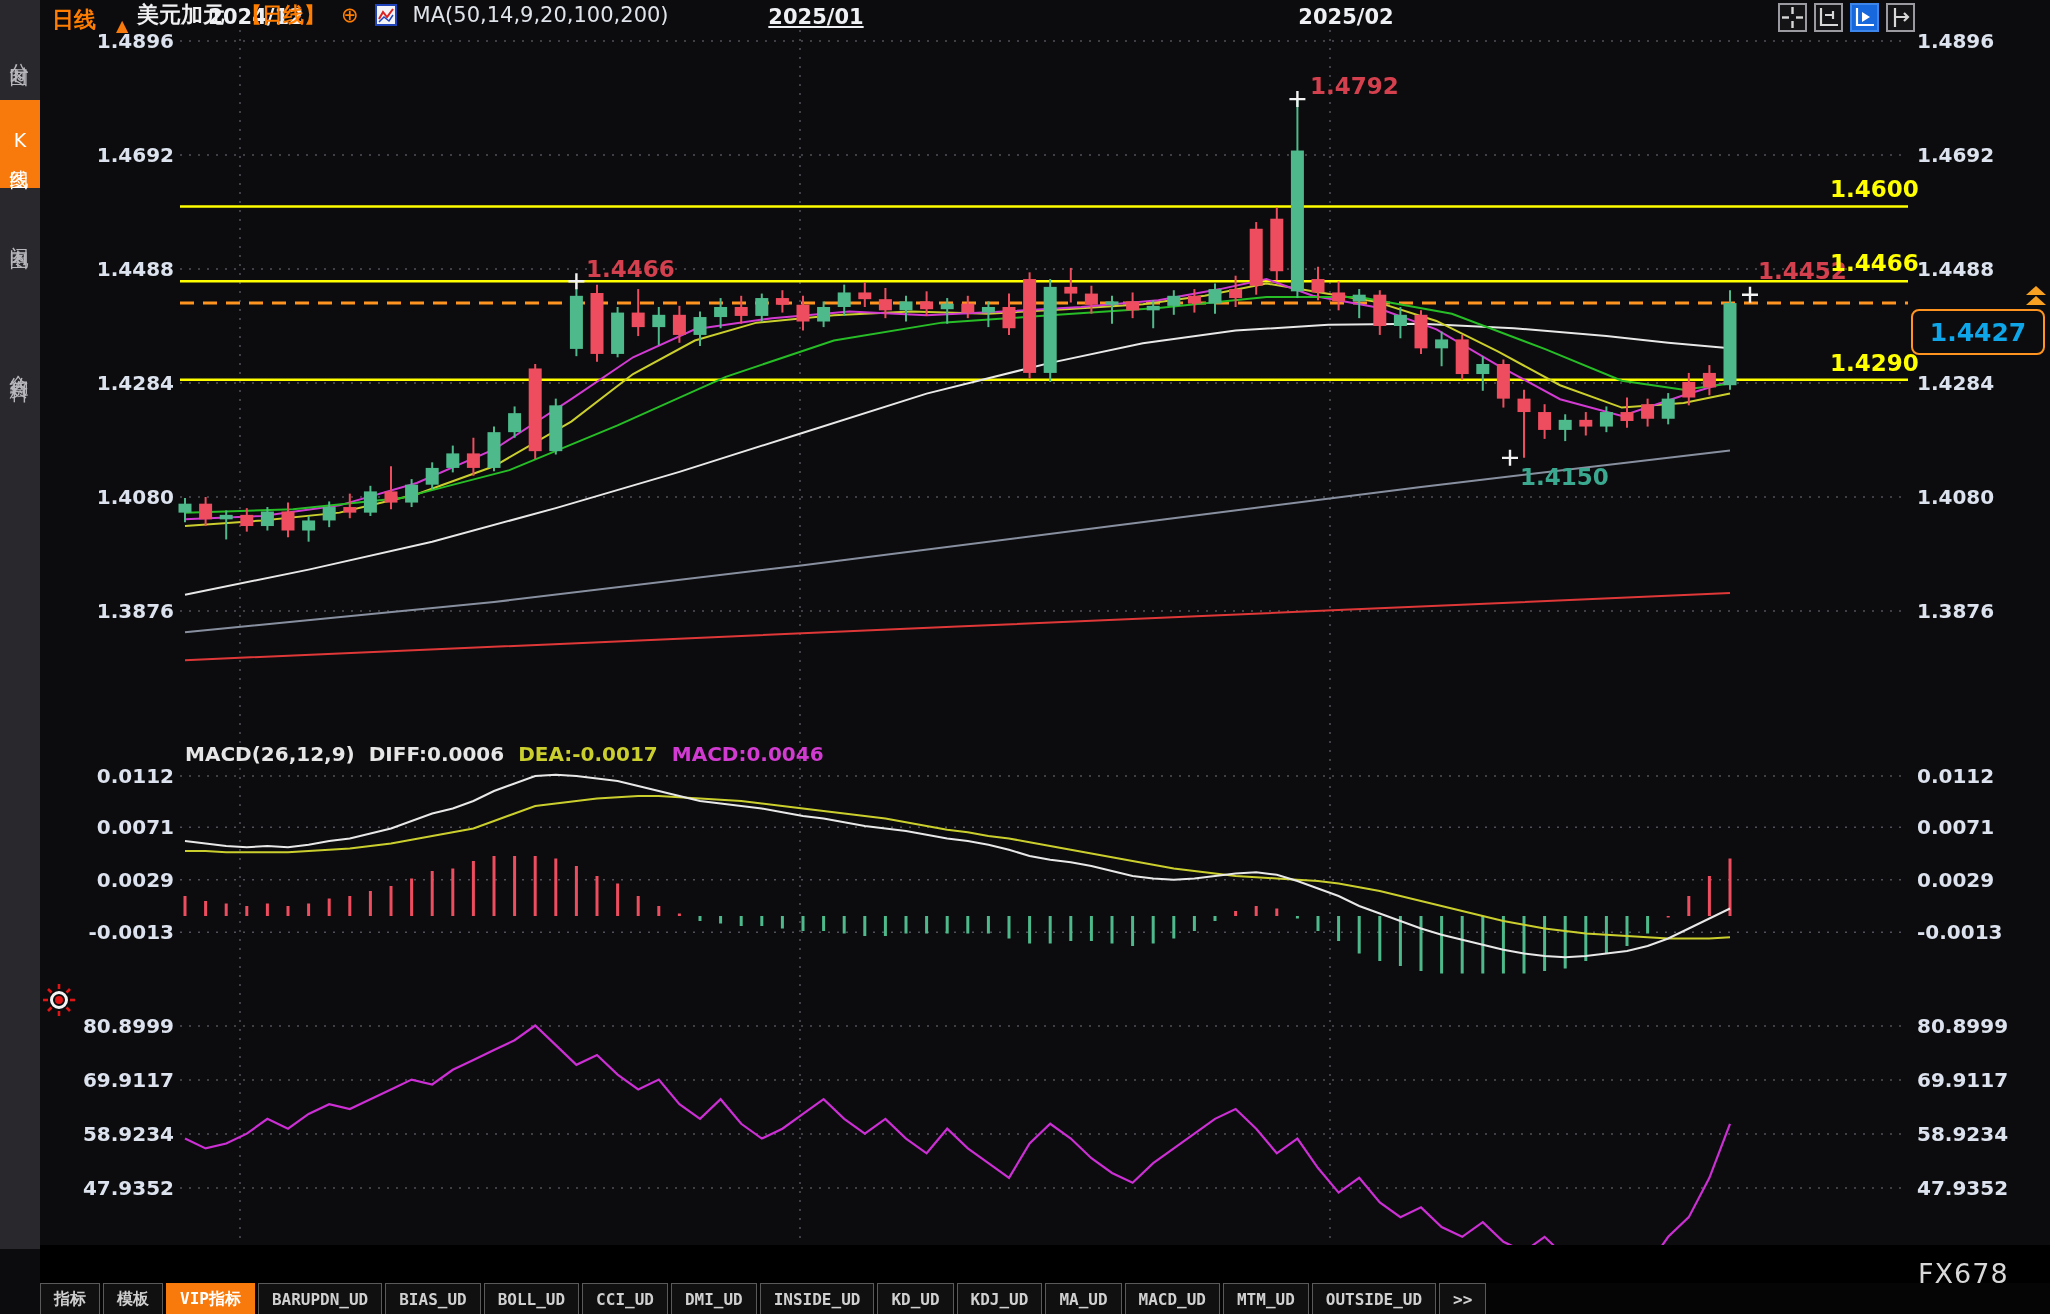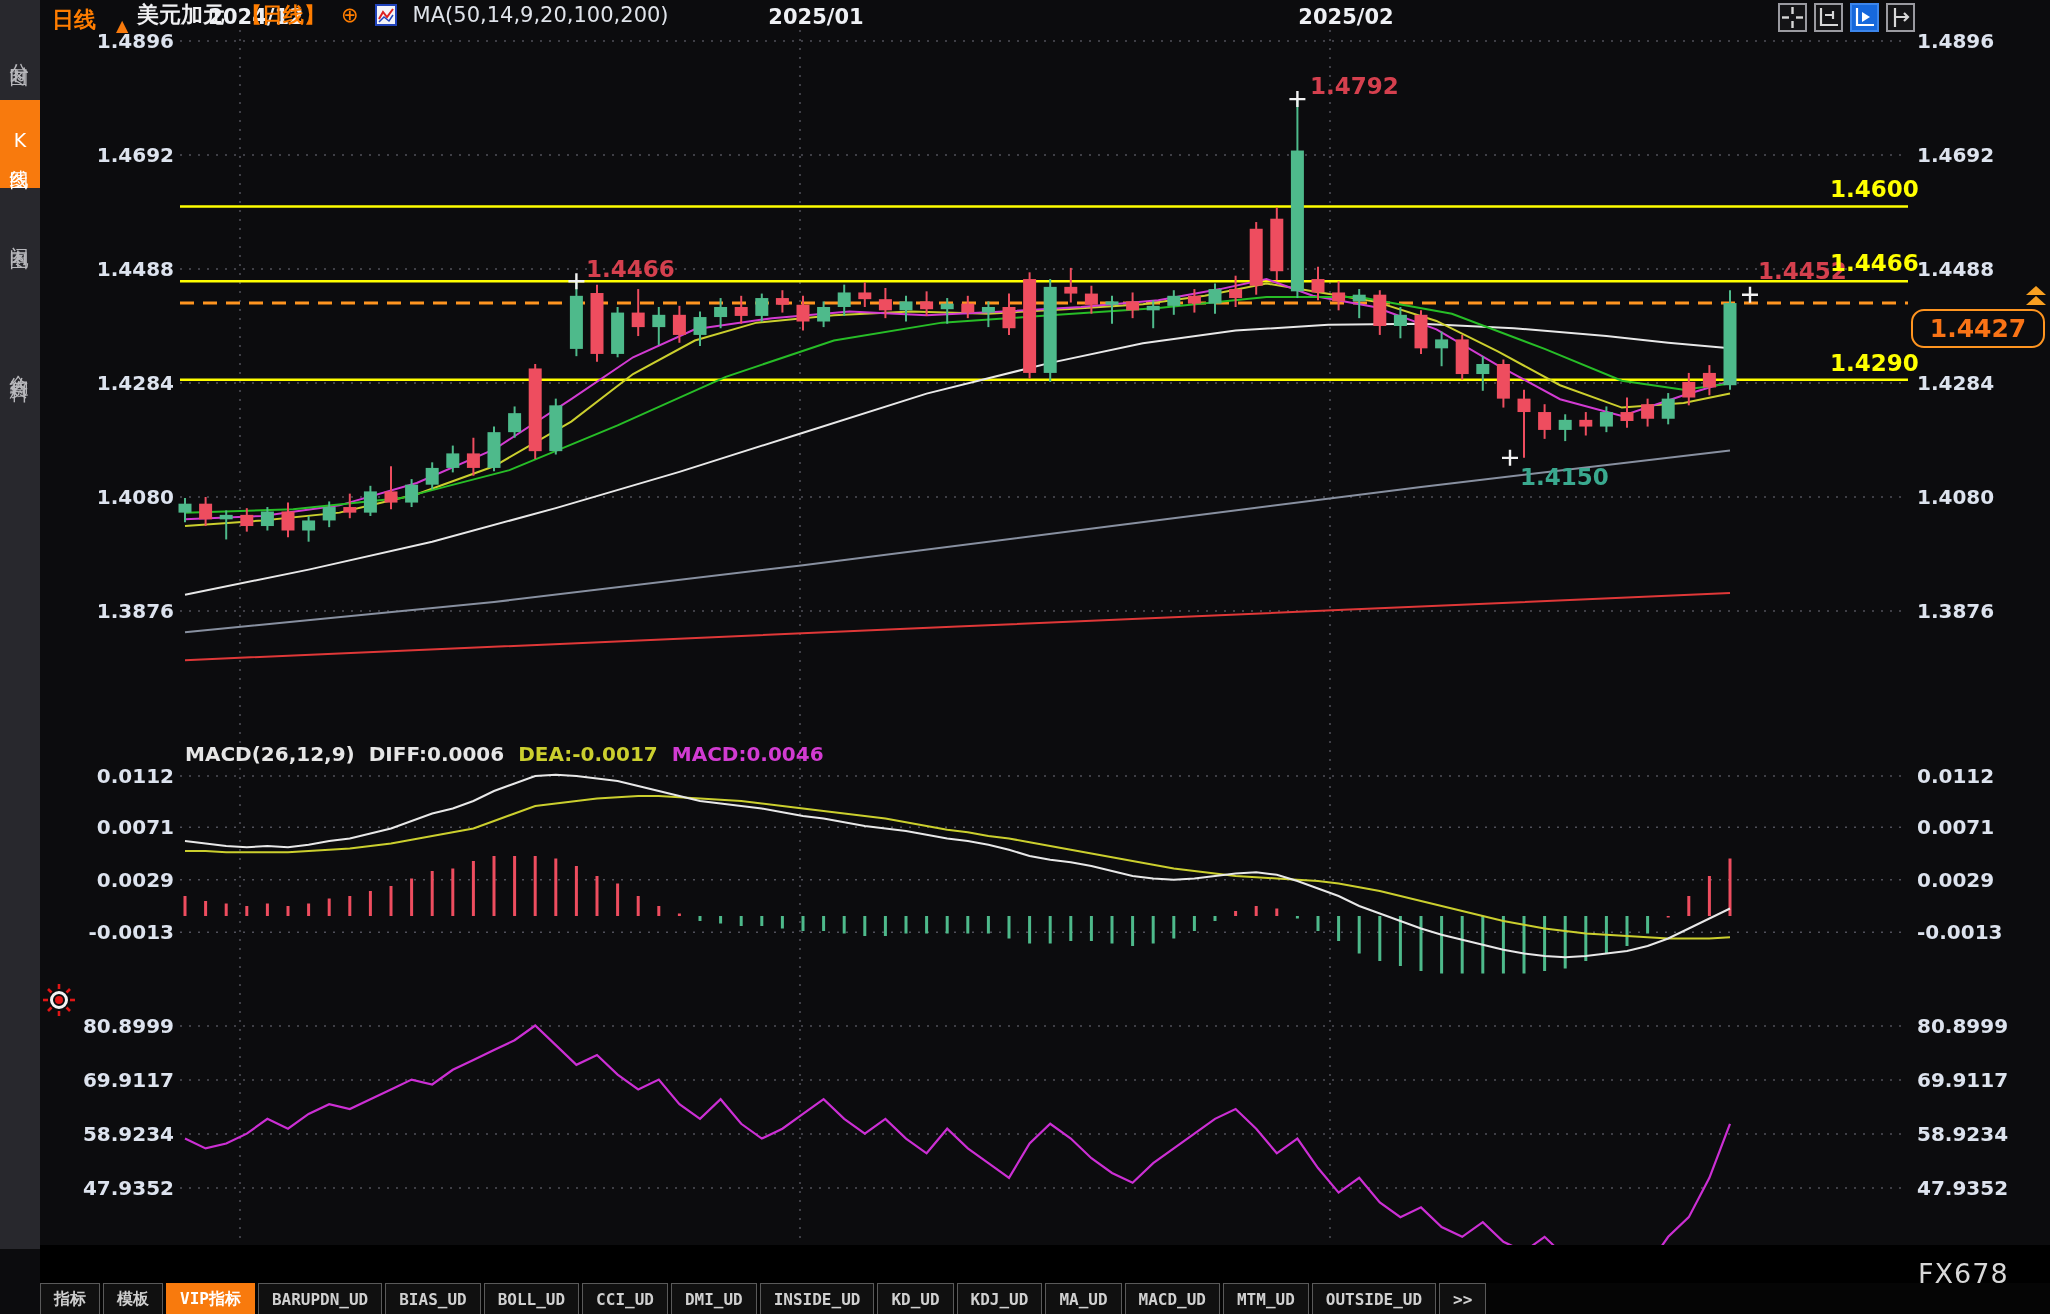--- a/index.html
+++ b/index.html
@@ -28,22 +28,22 @@
   .axis-label{position:absolute;font-size:20px;font-weight:700;color:#dde3ee;transform:translateY(-50%);z-index:4;white-space:nowrap;}
   .axis-left{left:62px;width:112px;text-align:right;}
   .axis-right{left:1917px;text-align:left;}
   .annot{position:absolute;font-size:23px;font-weight:700;z-index:4;white-space:nowrap;}
   
   .pane-header{position:absolute;left:185px;display:flex;gap:14px;font-size:20px;font-weight:700;z-index:5;white-space:nowrap;}
   .ph-title,.ph-w{color:#e6e6e6;}
   .ph-y{color:#cbcf2e;}
   .ph-m{color:#d23bd2;}
   
-  #price-box{position:absolute;left:1911px;top:309px;width:134px;height:39px;border:2px solid #ff9520;border-radius:13px;
-     color:#f97316;font-size:25px;font-weight:700;display:flex;align-items:center;justify-content:center;z-index:6;background:#0c0c0e;box-sizing:border-box;}
+  #price-box{position:absolute;left:1911px;top:309px;width:134px;height:46px;border:2px solid #ff9520;border-radius:8px;
+     color:#0ea5e9;font-size:25px;font-weight:700;display:flex;align-items:center;justify-content:center;z-index:6;background:#0c0c0e;box-sizing:border-box;}
   
   #date-row{position:absolute;left:40px;right:0;top:1245px;height:38px;background:#000;z-index:5;}
   #period-label{position:absolute;left:52px;top:5px;color:#ff7d00;font-size:22px;font-weight:700;display:flex;gap:20px;align-items:flex-end;cursor:pointer;}
   #period-label .tri{color:#f87a0d;font-size:16px;}
   .date-tick{position:absolute;top:5px;transform:translateX(-50%);color:#eef0f4;font-size:21px;font-weight:700;padding-left:32px;}
   #watermark{position:absolute;left:1918px;top:1258px;color:#d8d8d8;font-size:27px;letter-spacing:1px;z-index:6;}
   #tabbar{position:absolute;left:40px;right:0;top:1283px;height:31px;background:#050505;display:flex;z-index:6;}
   .tab{background:#101010;border:1px solid #5a5a5a;border-bottom:none;margin-right:3px;padding:0 13px;
        color:#d0d0d0;font-family:"DejaVu Sans Mono","Liberation Mono",monospace;font-size:16px;font-weight:700;
        display:flex;align-items:center;cursor:pointer;white-space:nowrap;}
@@ -430,21 +430,21 @@
       <div class="tab">KD_UD</div>
       <div class="tab">KDJ_UD</div>
       <div class="tab">MA_UD</div>
       <div class="tab">MACD_UD</div>
       <div class="tab">MTM_UD</div>
       <div class="tab">OUTSIDE_UD</div>
       <div class="tab">&gt;&gt;</div>
     </div>
 
 <div class="date-tick" style="left: 240px;">2024/12</div>
-    <div class="date-tick" style="left: 800px;">2025/01</div>
+    <div class="date-tick" style="left: 800px; text-decoration: underline;">2025/01</div>
     <div class="date-tick" style="left: 1330px;">2025/02</div>
     <div class="annot" style="left: 1310px; top: 73px; color: rgb(213, 64, 78);">1.4792</div>
     <div class="annot" style="left: 586px; top: 256px; color: rgb(213, 64, 78);">1.4466</div>
     <div class="annot" style="left: 1758px; top: 258px; color: rgb(213, 64, 78);">1.4452</div>
     <div class="annot" style="left: 1830px; top: 250px; color: rgb(255, 255, 0);">1.4466</div>
     <div class="annot" style="left: 1830px; top: 176px; color: rgb(255, 255, 0);">1.4600</div>
     <div class="annot" style="left: 1830px; top: 350px; color: rgb(255, 255, 0);">1.4290</div>
     <div class="annot" style="left: 1520px; top: 464px; color: rgb(58, 169, 143);">1.4150</div>
     <div class="axis-label axis-left" style="top: 41px;">1.4896</div>
     <div class="axis-label axis-right" style="top: 41px;">1.4896</div>

